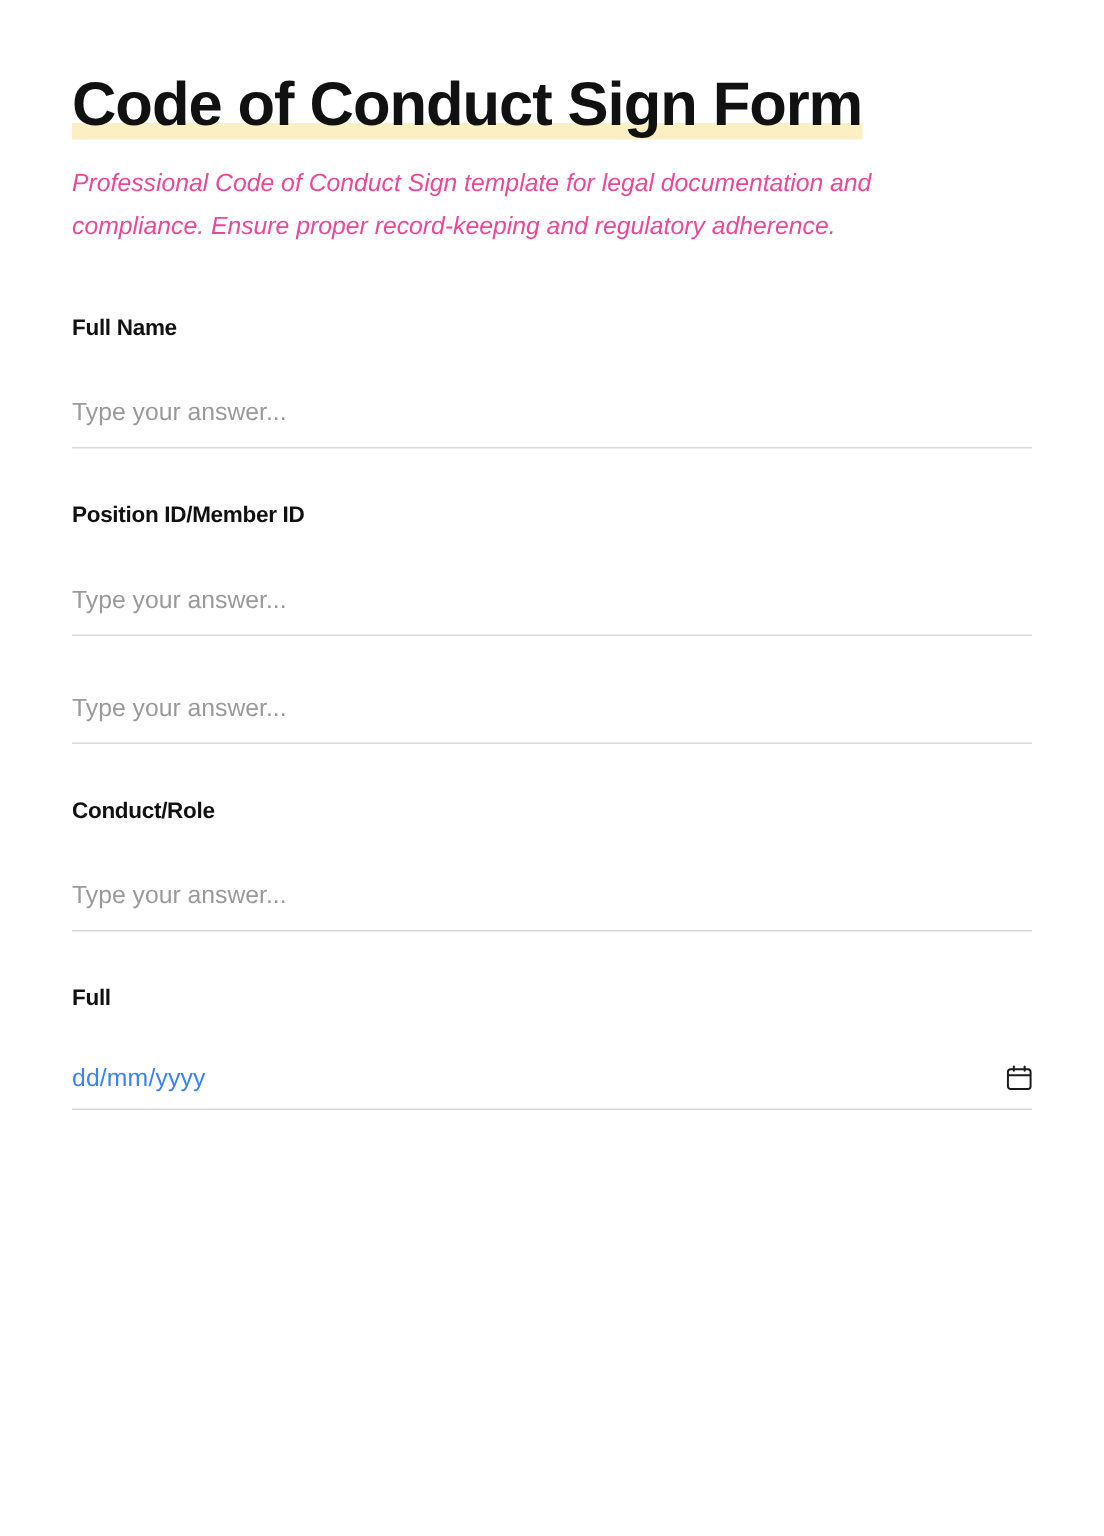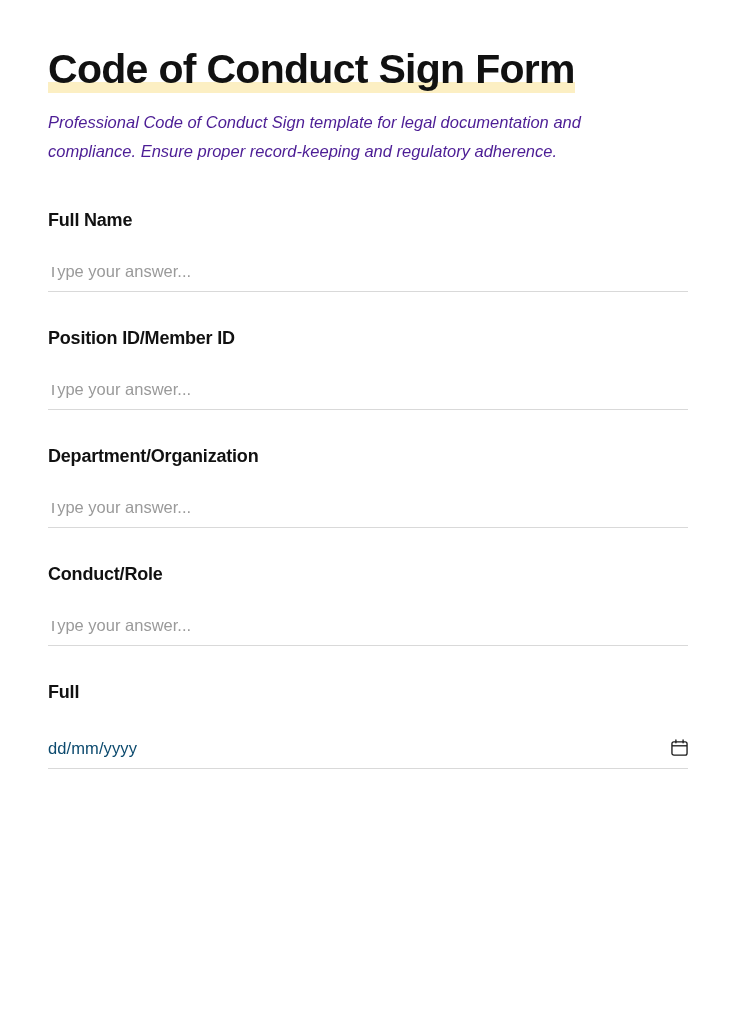--- a/index.html
+++ b/index.html
@@ -41,47 +41,47 @@
     right: 0;
     bottom: 1px;
     height: 11px;
     background: #fcefc3;
     z-index: 1;
   }
   .subtitle {
     font-style: italic;
     font-size: 16.5px;
     line-height: 1.78;
-    color: #4c1d95;
+    color: #ec4899;
     margin: 8px 0 0 0;
     max-width: 625px;
     font-weight: 400;
   }
   .fields {
     margin-top: 44px;
   }
   .field {
     margin-bottom: 36px;
   }
   .field-label {
-    font-size: 18px;
+    font-size: 15px;
     font-weight: 700;
     color: #111111;
     letter-spacing: -0.2px;
     margin: 0 0 36px 0;
     display: block;
   }
   .field-input {
     width: 100%;
     border: none;
     border-bottom: 1px solid #d9d9d9;
     outline: none;
     background: transparent;
     font-family: "Liberation Sans", sans-serif;
-    font-size: 11px;
+    font-size: 20px;
     color: #1a1a1a;
     padding: 0 0 12px 0;
     display: block;
   }
   .field-input::placeholder {
     color: #9a9a9a;
     font-size: 16.5px;
   }
   .field-input::-webkit-input-placeholder {
     color: #9a9a9a;
@@ -89,21 +89,21 @@
   .date-row {
     position: relative;
     border-bottom: 1px solid #d9d9d9;
     display: flex;
     align-items: flex-end;
     justify-content: space-between;
     padding-bottom: 10px;
   }
   .date-text {
     font-size: 16.5px;
-    color: #0c4a6e;
+    color: #3b82f6;
     letter-spacing: 0.1px;
   }
   .calendar-icon {
     width: 17px;
     height: 17px;
     display: block;
     margin-bottom: 2px;
   }
 </style>
 </head>
@@ -124,21 +124,20 @@
       <label class="field-label">Full Name</label>
       <input class="field-input" type="text" placeholder="Type your answer..." style="">
     </div>
 
     <div class="field">
       <label class="field-label">Position ID/Member ID</label>
       <input class="field-input" type="text" placeholder="Type your answer..." style="">
     </div>
 
     <div class="field">
-      <label class="field-label">Department/Organization</label>
       <input class="field-input" type="text" placeholder="Type your answer..." style="">
     </div>
 
     <div class="field">
       <label class="field-label">Conduct/Role</label>
       <input class="field-input" type="text" placeholder="Type your answer..." style="">
     </div>
 
     <div class="field">
       <label class="field-label">Full</label>

